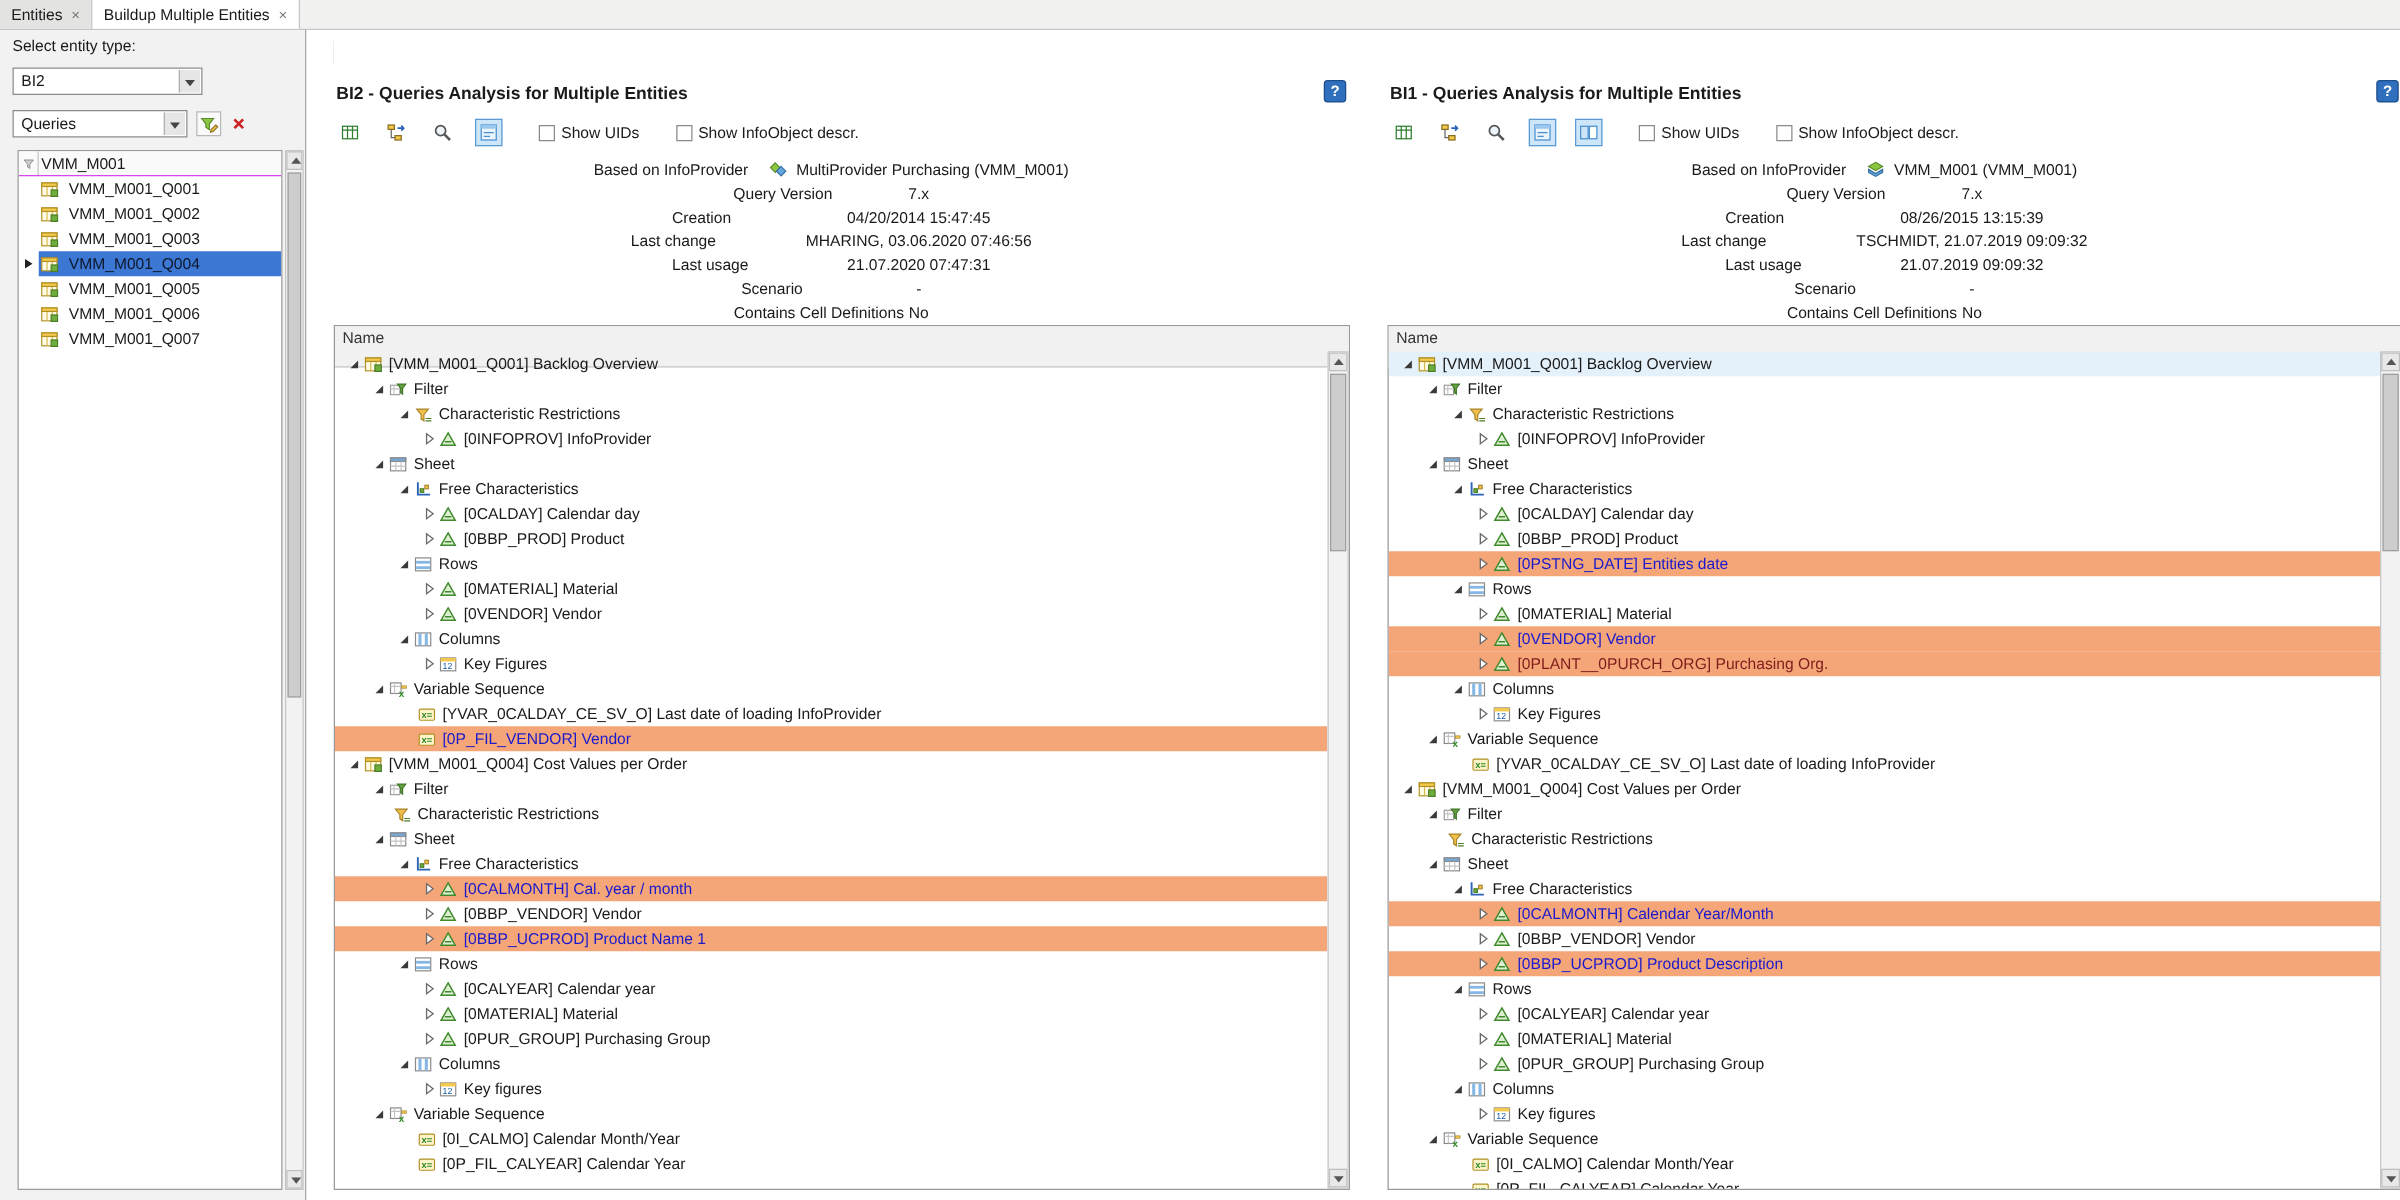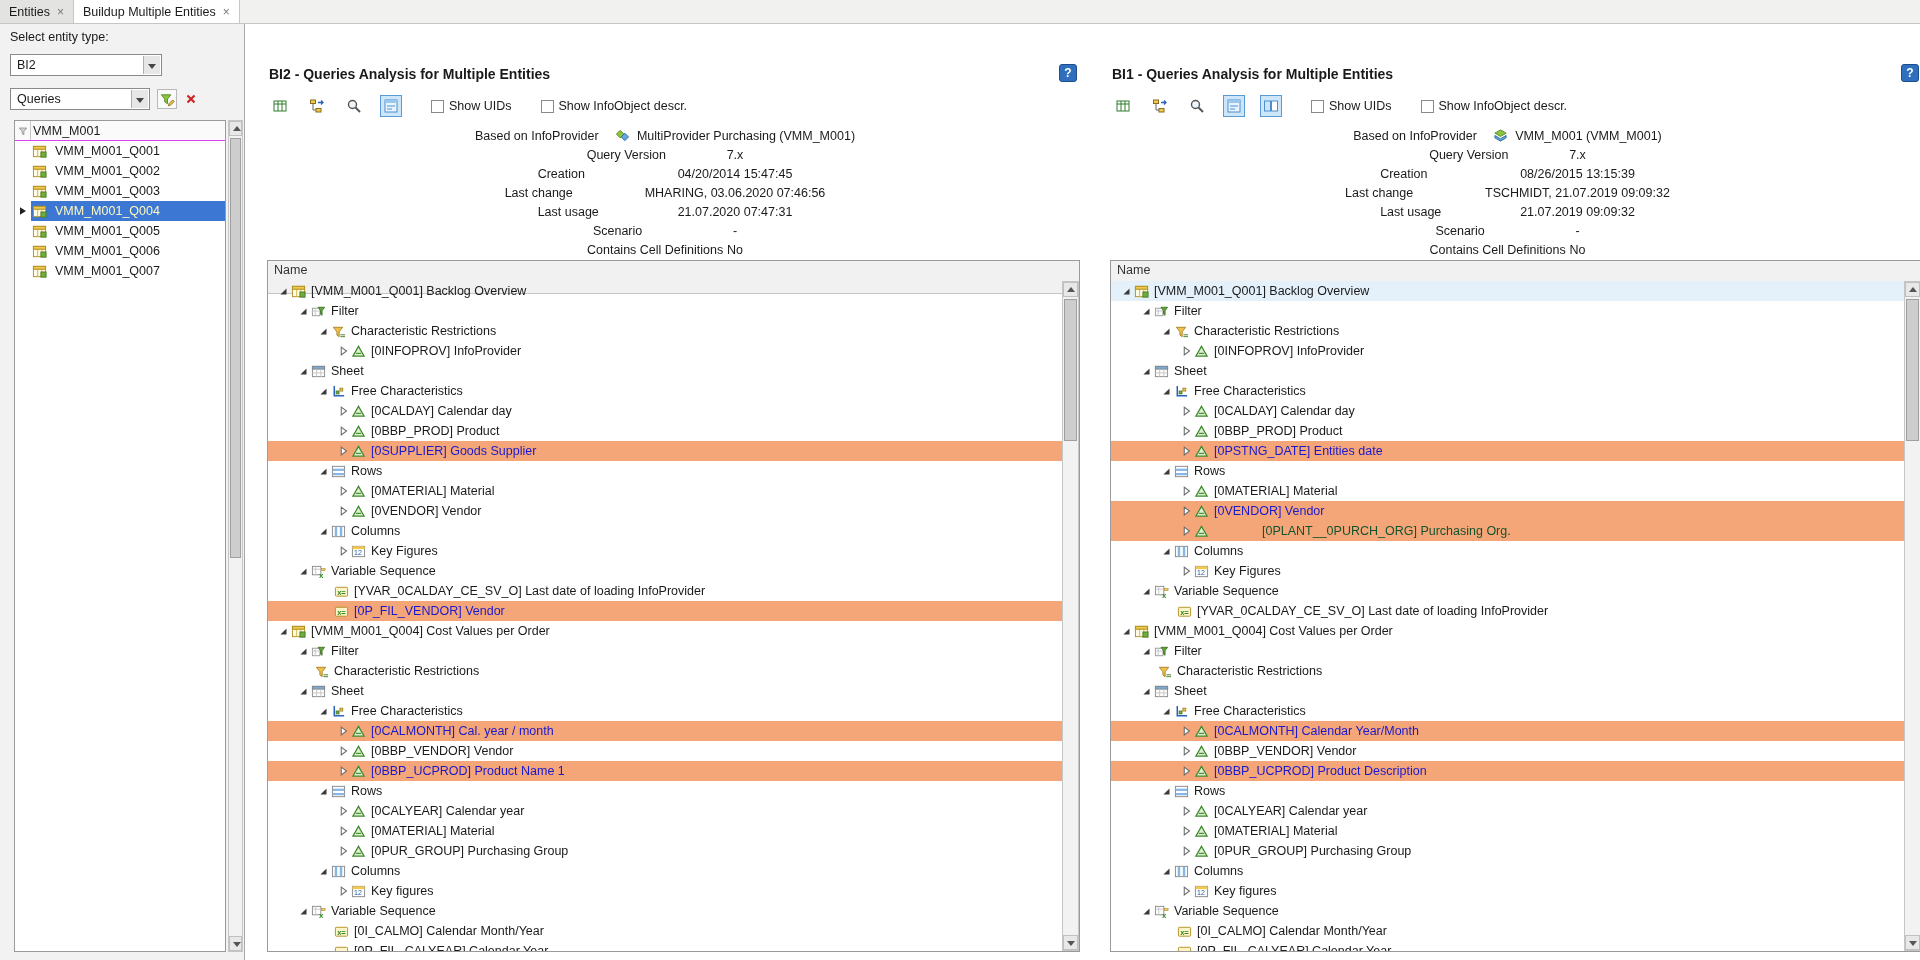--- a/index.html
+++ b/index.html
@@ -35,21 +35,21 @@
   #btn-clear  { left:181px; top:65px; }
   .side-treebox { position:absolute; left:14px; top:96px; width:212px; bottom:8px;
     background:#fff; border:1px solid #9a9a9a; overflow:hidden; }
   .sheader { height:20px; border-bottom:1px solid #d946ef; display:flex;
     align-items:center; background:#fafafa; }
   .sheader .sgut { border-right:1px solid #c6c6c6; height:100%; }
   .sgut { width:16px; flex:none; display:flex; align-items:center; justify-content:center; }
   .srow { height:20px; display:flex; align-items:stretch; }
   .scontent { flex:1; display:flex; align-items:center; gap:3px; padding-left:1px; overflow:hidden; white-space:nowrap; }
   .srow.sel .scontent { background:#3b77d3; }
-  .srow.sel .slabel { color:#fef9c3; }
+  .srow.sel .slabel { color:#0f172a; }
   .side-scroll { position:absolute; left:228px; width:15px; top:96px; bottom:8px; }
   
   .vscroll { background:#f2f2f2; border:1px solid #c6c6c6; }
   .sarrow { position:absolute; left:0; right:0; height:15px; background:#e8e8e8;
     border:1px solid #c0c0c0; }
   .sarrow.up { top:0; } .sarrow.down { bottom:0; }
   .sarrow::after { content:""; position:absolute; left:3px;
     border-left:4px solid transparent; border-right:4px solid transparent; }
   .sarrow.up::after { top:4px; border-bottom:5px solid #555; }
   .sarrow.down::after { top:5px; border-top:5px solid #555; }
@@ -87,21 +87,21 @@
   .panel .sthumb { top:17px; height:142px; }
   .side-scroll .sthumb { top:17px; height:420px; }
   
   .trow { height:20px; display:flex; align-items:center; white-space:nowrap; overflow:hidden; }
   .trow.hl { background:#f5a679; }
   .trow.sel { background:#e4f1fb; }
   .tarrow { width:17px; height:16px; flex:none; display:flex; align-items:center; justify-content:center; }
   .ticon { width:18px; height:16px; flex:none; display:inline-flex; align-items:center; }
   .tlabel { padding-left:2px; }
   .tlabel.c-blue { color:#1a1acc; }
-  .tlabel.c-red { color:#14532d;margin-left:48px; }
+  .tlabel.c-red { color:#7f1d1d; }
   .slabel { padding-left:2px; }
 </style>
 </head>
 <body>
 
 <div class="tabbar">
   <div class="tab">
     <span>Entities</span>
     <span class="tabclose">×</span>
   </div>
@@ -470,34 +470,20 @@
             </svg>
           </span>
           <span class="ticon">
             <svg width="15" height="15" viewBox="0 0 16 16">
               <path d="M8 2.5 14 13H2Z" fill="#dff0d2" stroke="#3f8a2c" stroke-width="1.3"></path>
               <path d="M5.2 10h5.6" stroke="#3f8a2c" stroke-width="1.2"></path>
             </svg>
           </span>
           <span class="tlabel">[0BBP_PROD] Product</span>
         </div>
-        <div class="trow hl" style="padding-left: 66px;">
-          <span class="tarrow">
-            <svg width="14" height="14" viewBox="0 0 16 16">
-              <path d="M6 3.5 12 8l-6 4.5Z" fill="#fff" stroke="#6a6a6a" stroke-width="1.2"></path>
-            </svg>
-          </span>
-          <span class="ticon">
-            <svg width="15" height="15" viewBox="0 0 16 16">
-              <path d="M8 2.5 14 13H2Z" fill="#dff0d2" stroke="#3f8a2c" stroke-width="1.3"></path>
-              <path d="M5.2 10h5.6" stroke="#3f8a2c" stroke-width="1.2"></path>
-            </svg>
-          </span>
-          <span class="tlabel c-blue">[0SUPPLIER] Goods Supplier</span>
-        </div>
         <div class="trow" style="padding-left: 46px;">
           <span class="tarrow">
             <svg width="14" height="14" viewBox="0 0 16 16">
               <path d="M12 5v7H5Z" fill="#3a3a3a"></path>
             </svg>
           </span>
           <span class="ticon">
             <svg width="15" height="15" viewBox="0 0 16 16">
               <rect x="1.5" y="2.5" width="13" height="11" fill="#fff" stroke="#888"></rect>
               <rect x="2" y="5" width="12" height="2.4" fill="#85b7e4"></rect>

